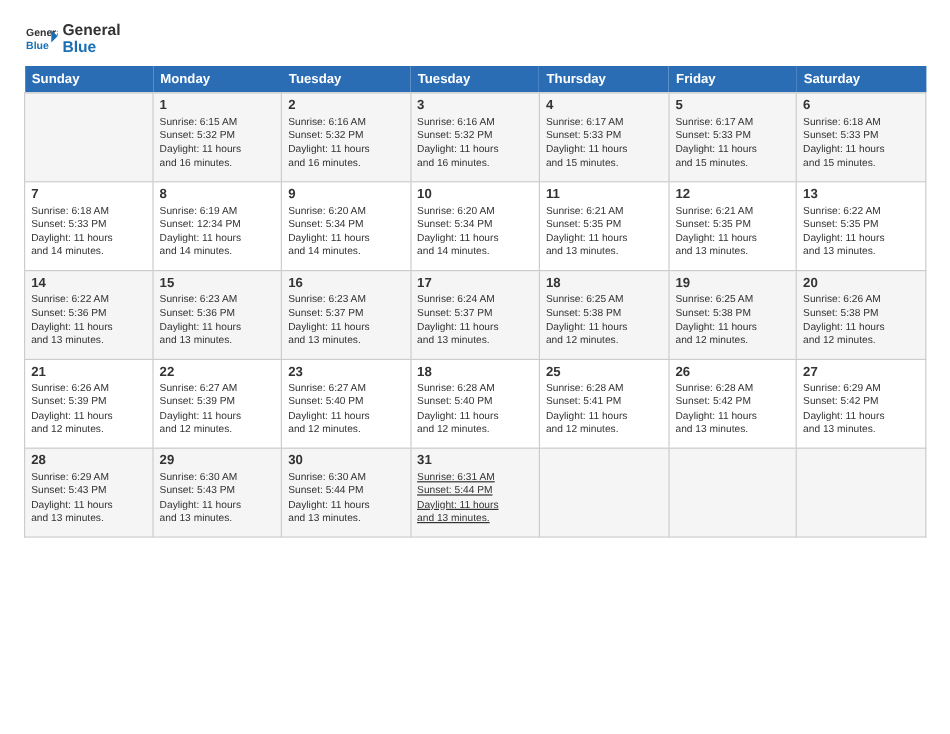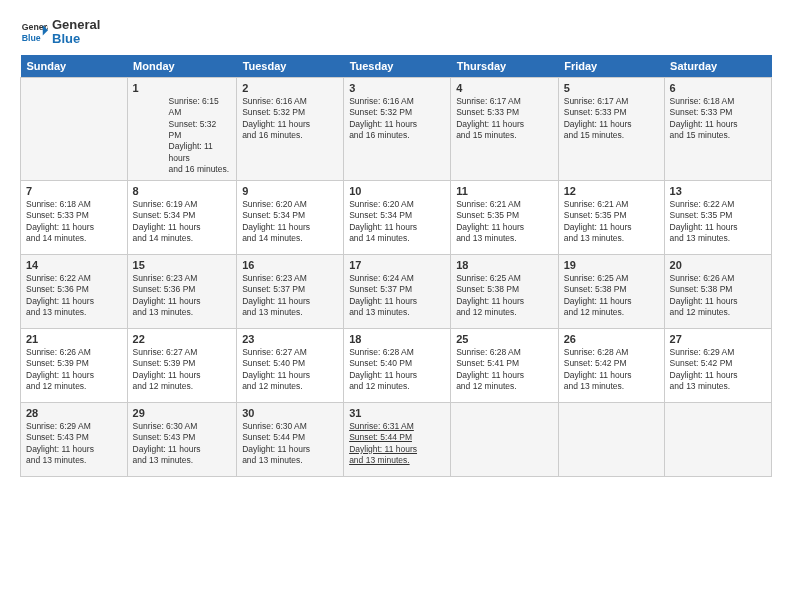--- a/index.html
+++ b/index.html
@@ -121,21 +121,21 @@
           <th>Thursday</th>
           <th>Friday</th>
           <th>Saturday</th>
         </tr>
     </thead>
     <tbody id="calendar-body">
     <tr>
           <td class="empty-cell"></td>
           <td>
             <span class="day-num">1</span>
-            <div class="day-info" style="white-space: pre-line; margin-left: 36px;">Sunrise: 6:15 AM
+            <div class="day-info" style="white-space: pre-line;">Sunrise: 6:15 AM
 Sunset: 5:32 PM
 Daylight: 11 hours
 and 16 minutes.</div>
           </td>
           <td>
             <span class="day-num">2</span>
             <div class="day-info" style="white-space: pre-line;">Sunrise: 6:16 AM
 Sunset: 5:32 PM
 Daylight: 11 hours
 and 16 minutes.</div>
@@ -173,21 +173,21 @@
           <td>
             <span class="day-num">7</span>
             <div class="day-info" style="white-space: pre-line;">Sunrise: 6:18 AM
 Sunset: 5:33 PM
 Daylight: 11 hours
 and 14 minutes.</div>
           </td>
           <td>
             <span class="day-num">8</span>
             <div class="day-info" style="white-space: pre-line;">Sunrise: 6:19 AM
-Sunset: 5:34 PM
+Sunset: 12:34 PM
 Daylight: 11 hours
 and 14 minutes.</div>
           </td>
           <td>
             <span class="day-num">9</span>
             <div class="day-info" style="white-space: pre-line;">Sunrise: 6:20 AM
 Sunset: 5:34 PM
 Daylight: 11 hours
 and 14 minutes.</div>
           </td>

